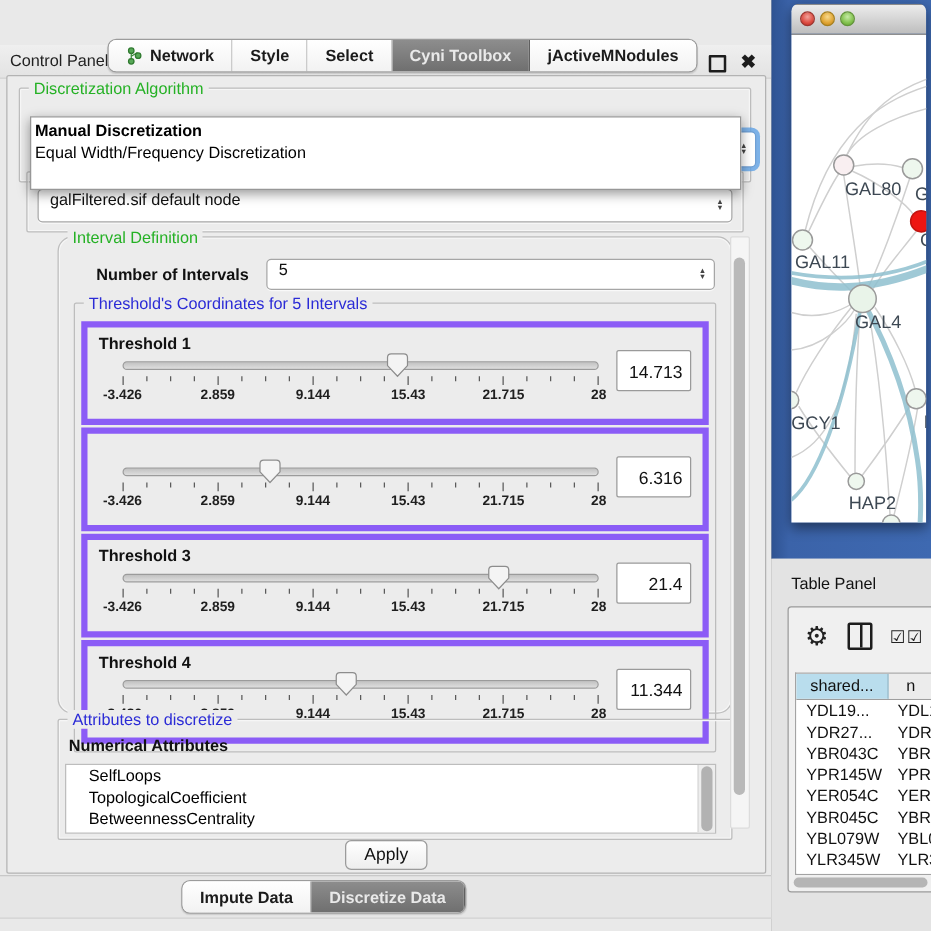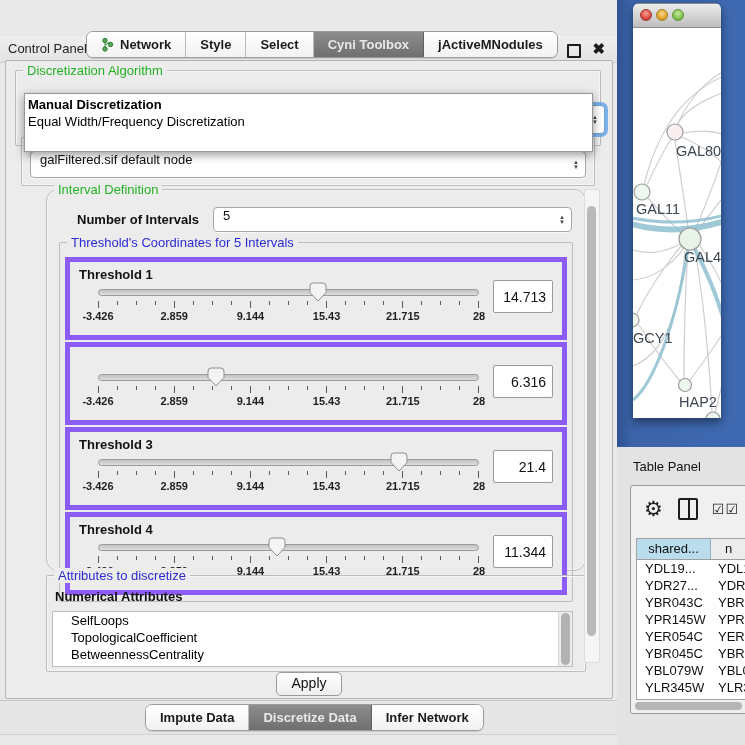--- a/index.html
+++ b/index.html
@@ -67,21 +67,21 @@
   .attr-scroll{position:absolute;right:0;top:0;bottom:0;width:13px;background:#ededed;border-left:1px solid #d7d7d7;}
   .attr-scroll .thumb-v{position:absolute;left:2px;top:1px;width:9px;height:96%;background:#b2b2b2;border-radius:5px;}
   
   .apply-btn{position:absolute;left:50%;top:611px;transform:translateX(-50%);width:64px;height:22px;background:linear-gradient(#ffffff,#eeeeee);border:1px solid #9b9b9b;border-radius:5px;font-size:14px;text-align:center;line-height:21px;color:#111;}
   
   .content-vscroll{position:absolute;left:578px;top:128px;width:14px;height:472px;background:#f5f5f5;border:1px solid #dcdcdc;border-radius:2px;}
   .content-vscroll .thumb-v{position:absolute;left:2px;width:9px;top:16px;height:430px;background:#b9b9b9;border-radius:5px;}
   
   .right{position:absolute;left:617px;top:0;width:128px;height:745px;overflow:hidden;}
   .desktop-blue{position:absolute;left:0;top:0;width:128px;height:447px;background:linear-gradient(90deg,#2e5291,#3b63a9 14px,#3e69b1);}
-  .macwin{position:absolute;left:16px;top:3px;width:88px;height:415px;border-radius:6px 6px 0 0;overflow:hidden;box-shadow:0 4px 10px rgba(0,0,0,.45);}
+  .macwin{position:absolute;left:16px;top:3px;width:108px;height:415px;border-radius:6px 6px 0 0;overflow:hidden;box-shadow:0 4px 10px rgba(0,0,0,.45);}
   .macwin-titlebar{height:23px;background:linear-gradient(#ececec,#bdbdbd);border-top:1px solid #8a8a8a;border-bottom:1px solid #8e8e8e;position:relative;}
   .tl{position:absolute;top:5px;width:12px;height:12px;border-radius:50%;}
   .tl.red{left:7px;background:radial-gradient(circle at 50% 35%,#f1a29a,#dd4b40 60%,#b02c24);border:1px solid #9e3630;box-sizing:border-box;}
   .tl.yellow{left:23px;background:radial-gradient(circle at 50% 35%,#f7d98c,#e0a432 60%,#b67d1b);border:1px solid #a7801f;box-sizing:border-box;}
   .tl.green{left:39px;background:radial-gradient(circle at 50% 35%,#c5eaa5,#82c24d 60%,#5d9a31);border:1px solid #63953a;box-sizing:border-box;}
   .net-canvas{height:392px;background:#fff;}
   .tablepanel{position:absolute;left:0;top:447px;width:128px;height:298px;background:#e3e3e3;}
   .tp-title{position:absolute;left:16px;top:12px;font-size:13px;color:#111;}
   .tp-container{position:absolute;left:13px;top:38px;width:120px;height:227px;background:#f0f0f0;border:1px solid #9a9a9a;border-radius:3px;}
   .tp-toolbar{position:absolute;left:0;top:0;right:0;height:46px;display:flex;align-items:center;}
@@ -376,23 +376,20 @@
       </div>
   </div>
 
   <div class="bottom-strip"></div>
   <div class="segbar" id="bottom-tabs">
       <div class="seg">
         <span class="seg-label">Impute Data</span>
       </div>
       <div class="seg active">
         <span class="seg-label">Discretize Data</span>
-      </div>
-      <div class="seg">
-        <span class="seg-label">Infer Network</span>
       </div>
     </div>
 </div>
 
 <div class="right">
   <div class="desktop-blue"></div>
 
   <div class="macwin">
     <div class="macwin-titlebar">
       <span class="tl red"></span>

